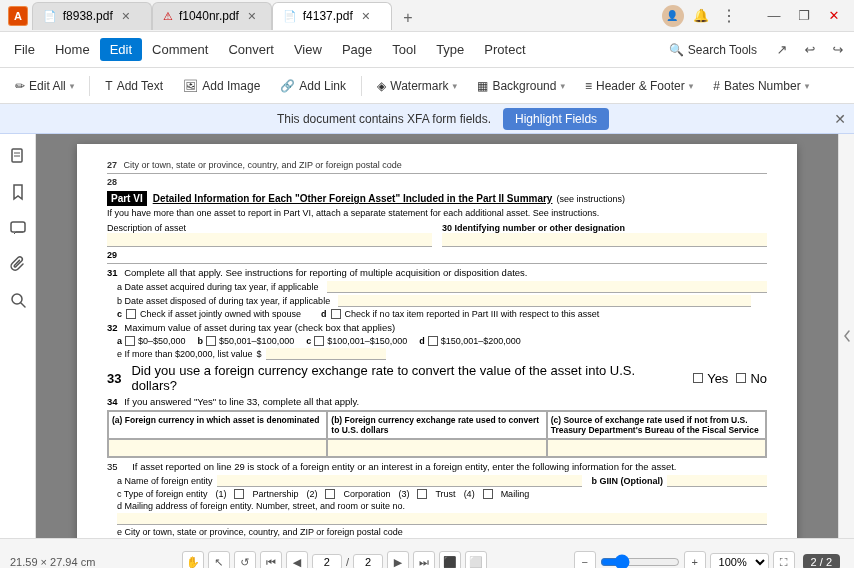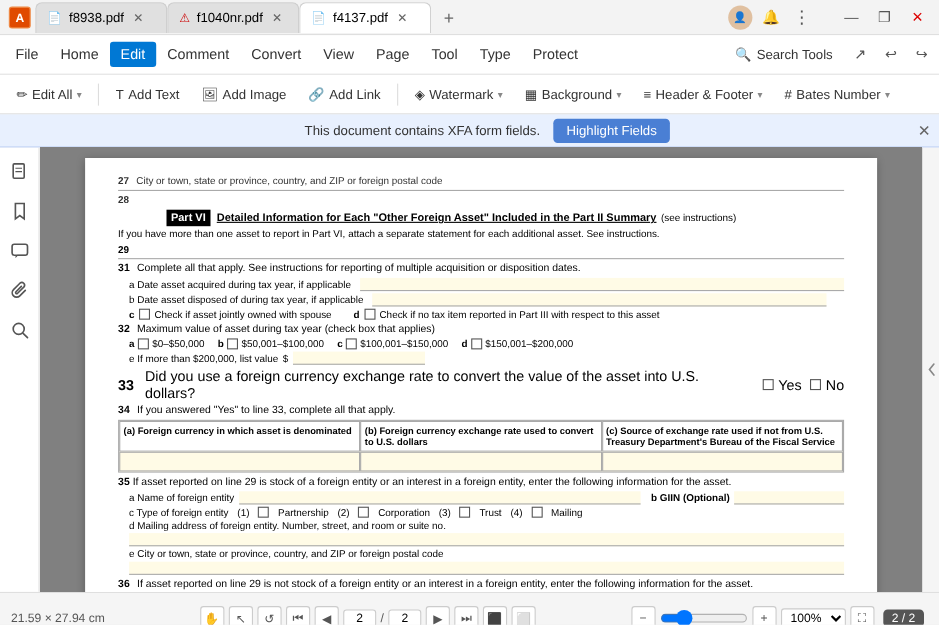--- a/index.html
+++ b/index.html
@@ -249,27 +249,37 @@
       <div style="font-size:9px;color:#333;margin-bottom:3px;">
         <span style="font-weight:bold;margin-right:4px;">27</span>
         <span>City or town, state or province, country, and ZIP or foreign postal code</span>
       </div>
       <div class="divider"></div>
 
       <div style="font-size:9px;color:#333;margin-bottom:4px;">
         <span style="font-weight:bold;margin-right:4px;">28</span>
       </div>
 
-      <div style="display:flex;align-items:baseline;margin-bottom:2px;margin-left:44px;">
+      <div style="display:flex;align-items:baseline;margin-bottom:2px;">
         <span class="part-header">Part VI</span>
         <span style="font-weight:bold;font-size:10px;text-decoration:underline;">Detailed Information for Each "Other Foreign Asset" Included in the Part II Summary</span>
         <span style="font-size:9px;margin-left:4px;">(see instructions)</span>
       </div>
       <div style="font-size:9px;margin-bottom:4px;">If you have more than one asset to report in Part VI, attach a separate statement for each additional asset. See instructions.</div>
 
+      <div style="display:flex;gap:10px;margin-bottom:3px;">
+        <div style="flex:1;">
+          <span style="font-size:9px;">Description of asset</span>
+          <div style="border-bottom:1px solid #aaa;height:14px;background:#fffbe6;"></div>
+        </div>
+        <div style="flex:1;">
+          <span style="font-size:9px;font-weight:bold;">30  Identifying number or other designation</span>
+          <div style="border-bottom:1px solid #aaa;height:14px;background:#fffbe6;"></div>
+        </div>
+      </div>
 
       <div style="font-size:9px;font-weight:bold;margin-bottom:3px;">29</div>
       <div class="divider"></div>
 
       <div style="margin:3px 0;font-size:9.5px;">
         <span style="font-weight:bold;margin-right:4px;">31</span>
         <span>Complete all that apply. See instructions for reporting of multiple acquisition or disposition dates.</span>
       </div>
       <div style="font-size:9px;margin:2px 0 2px 10px;display:flex;align-items:center;gap:8px;">
         <span>a  Date asset acquired during tax year, if applicable</span>
@@ -344,21 +354,21 @@
       <div style="display:grid;grid-template-columns:1fr 1fr 1fr;border:1px solid #aaa;margin:3px 0;">
         <div style="border:1px solid #aaa;padding:3px;font-size:8.5px;font-weight:bold;">(a) Foreign currency in which asset is denominated</div>
         <div style="border:1px solid #aaa;padding:3px;font-size:8.5px;font-weight:bold;">(b) Foreign currency exchange rate used to convert to U.S. dollars</div>
         <div style="border:1px solid #aaa;padding:3px;font-size:8.5px;font-weight:bold;">(c) Source of exchange rate used if not from U.S. Treasury Department's Bureau of the Fiscal Service</div>
         <div style="border:1px solid #aaa;height:18px;background:#fffbe6;"></div>
         <div style="border:1px solid #aaa;height:18px;background:#fffbe6;"></div>
         <div style="border:1px solid #aaa;height:18px;background:#fffbe6;"></div>
       </div>
 
       <div style="font-size:9.5px;margin:3px 0;">
-        <span style="font-weight:bold;margin-right:0;">35</span>
+        <span style="font-weight:normal;margin-right:12px;">35</span>
         <span>If asset reported on line 29 is stock of a foreign entity or an interest in a foreign entity, enter the following information for the asset.</span>
       </div>
       <div style="font-size:9px;margin:2px 0 2px 10px;display:flex;gap:10px;">
         <div style="flex:1;display:flex;align-items:center;gap:4px;">
           <span>a  Name of foreign entity</span>
           <div style="flex:1;border-bottom:1px solid #aaa;height:12px;background:#fffbe6;"></div>
         </div>
         <div style="display:flex;align-items:center;gap:4px;">
           <span style="font-weight:bold;">b  GIIN (Optional)</span>
           <div style="width:100px;border-bottom:1px solid #aaa;height:12px;background:#fffbe6;"></div>

